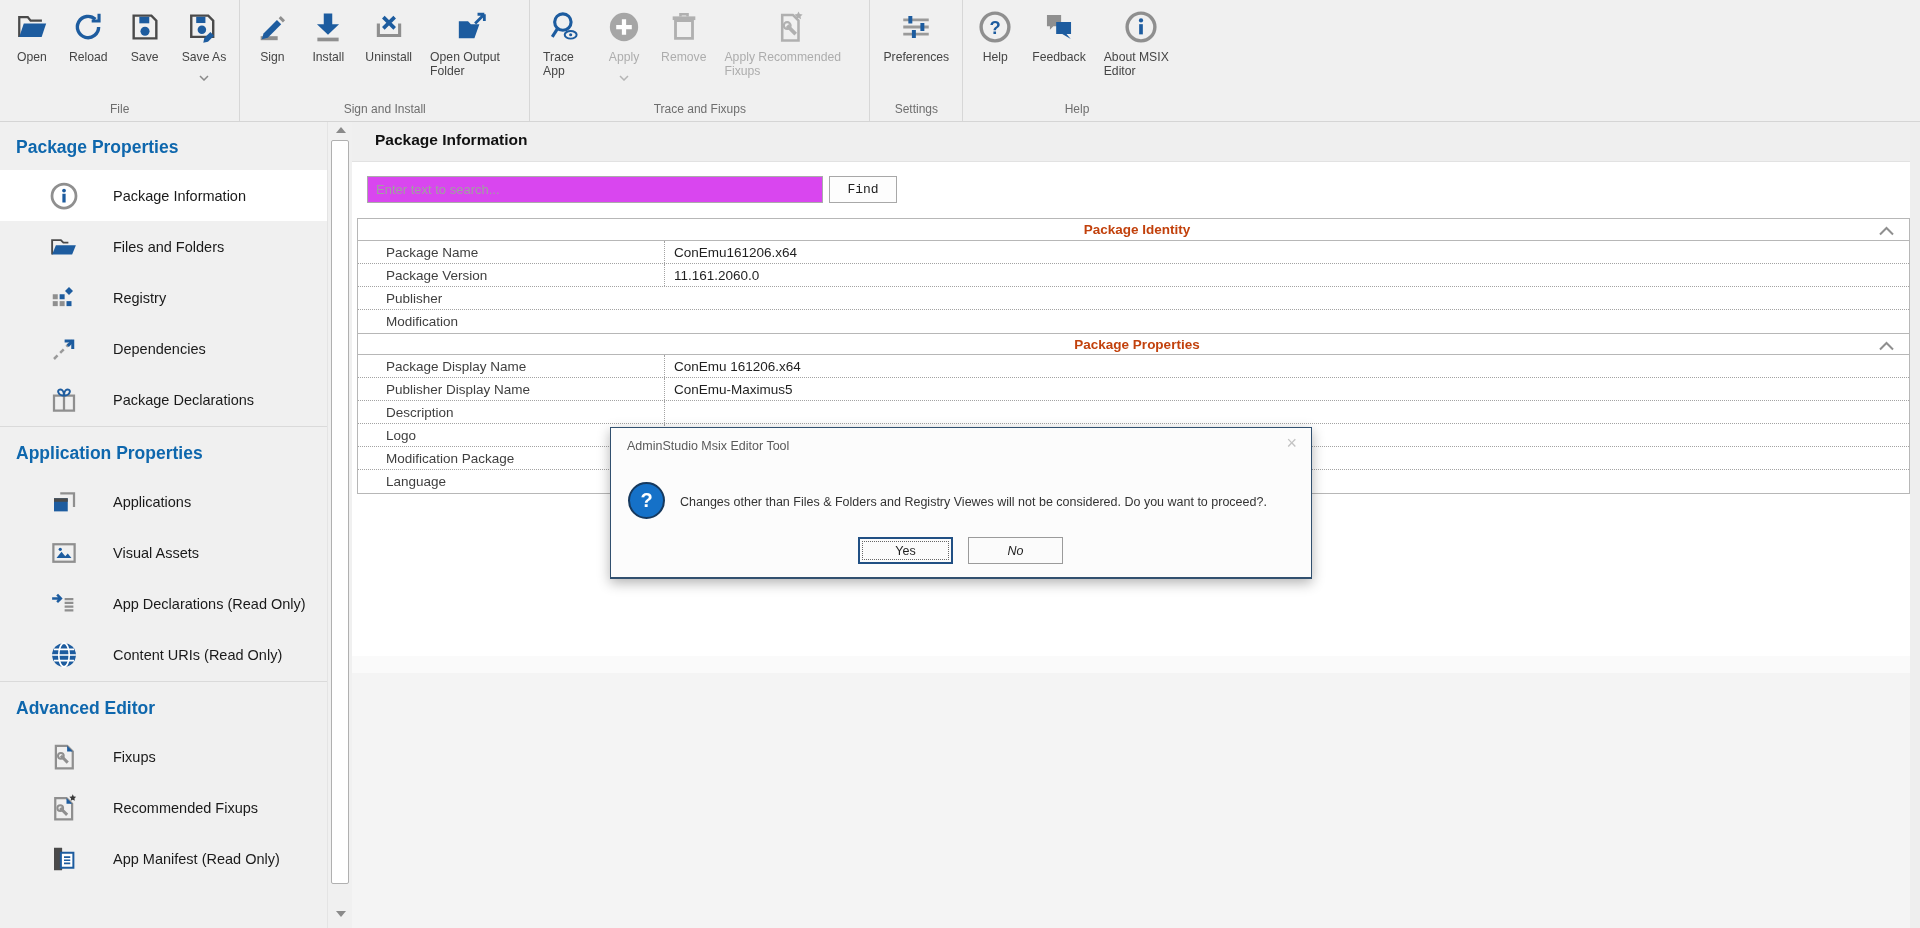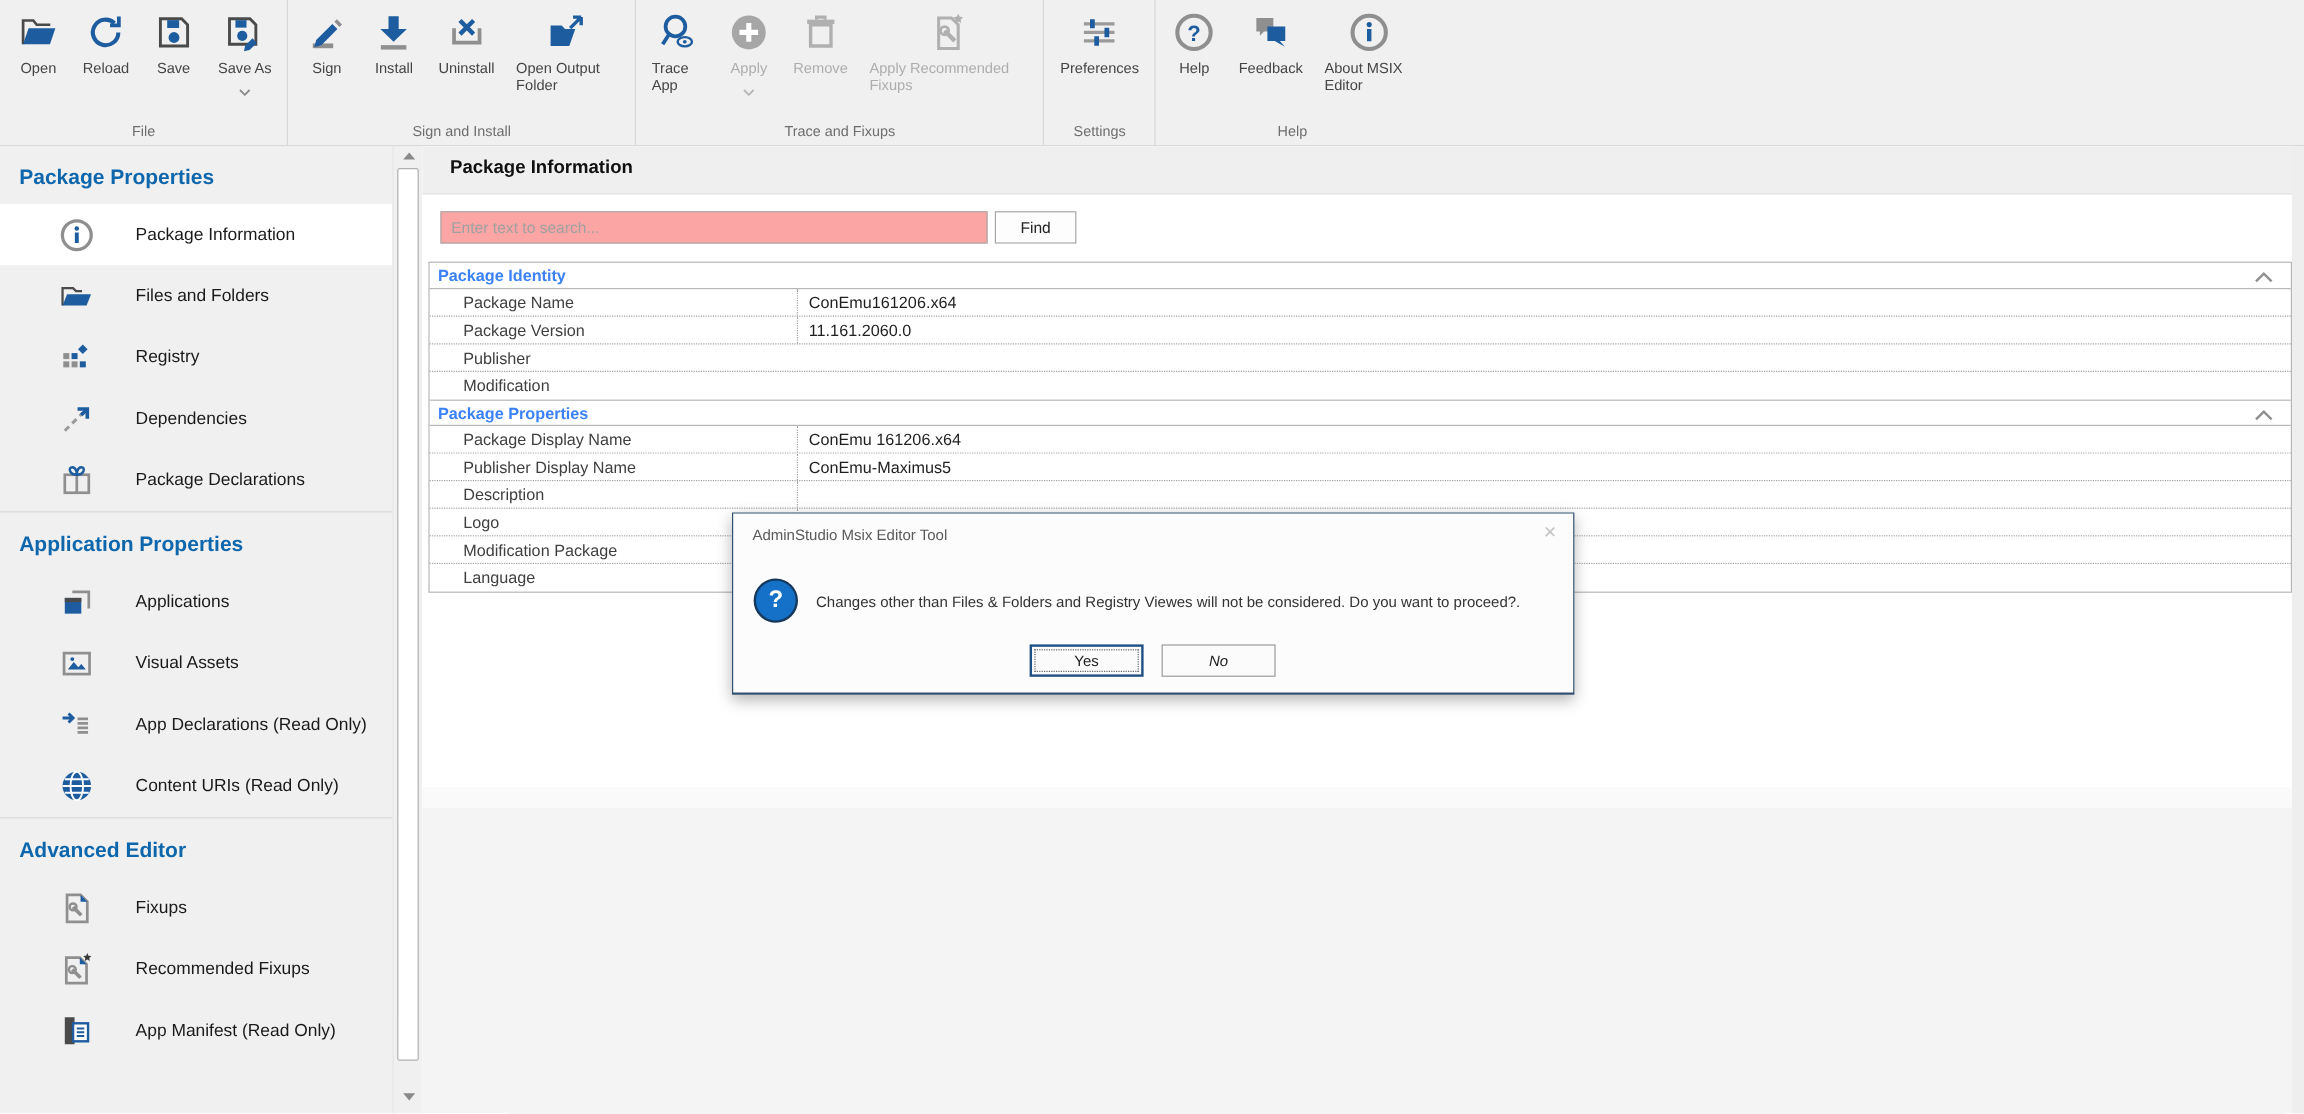--- a/index.html
+++ b/index.html
@@ -36,27 +36,27 @@
   .tri-down { width:0; height:0; border-left:5px solid transparent; border-right:5px solid transparent; border-top:6px solid #8a8a8a; }
 
   
   .main { position:absolute; left:352px; top:122px; width:1568px; height:806px; background:#fff; }
   .main-title-band { position:absolute; left:0; top:0; width:100%; height:40px; background:#efefef; border-bottom:1px solid #e2e2e2; }
   .main-title { position:absolute; left:23px; top:9px; font-size:15.5px; font-weight:700; color:#111; }
   .right-strip { position:absolute; right:0; top:0; width:10px; height:806px; background:#eeeeee; }
   .bottom-gray1 { position:absolute; left:0; top:534px; width:1558px; height:17px; background:#fafafa; }
   .bottom-gray2 { position:absolute; left:0; top:551px; width:1558px; height:255px; background:#f4f4f4; }
 
-  .search-input { position:absolute; left:15px; top:54px; width:456px; height:27px; border:1px solid #ababab; background:#fca5a5; font-size:13px; padding:0 8px; color:#333; font-family:inherit; }
+  .search-input { position:absolute; left:15px; top:54px; width:456px; height:27px; border:1px solid #ababab; background:#d946ef; font-size:13px; padding:0 8px; color:#333; font-family:inherit; }
   .search-input::placeholder { color:#a0a0a0; }
-  .find-btn { position:absolute; left:477px; top:54px; width:68px; height:27px; background:#fdfdfd; border:1px solid #a8a8a8; font-size:13px; color:#222; font-family:Liberation Sans, sans-serif; cursor:pointer; }
+  .find-btn { position:absolute; left:477px; top:54px; width:68px; height:27px; background:#fdfdfd; border:1px solid #a8a8a8; font-size:13px; color:#222; font-family:Liberation Mono, monospace; cursor:pointer; }
 
   
   .tbl { position:absolute; left:5px; top:96px; width:1553px; border:1px solid #b7b7b7; background:#fff; }
-  .sec-h { height:22px; display:flex; align-items:center; padding-left:7px; font-size:13.5px; font-weight:700; color:#3b82f6; position:relative; border-bottom:1px solid #b7b7b7; }
+  .sec-h { height:22px; display:flex; align-items:center; padding-left:7px; font-size:13.5px; font-weight:700; color:#c2410c; position:relative; border-bottom:1px solid #b7b7b7;justify-content:center; }
   .sec-h + .sec-h, .row + .sec-h { border-top:1px solid #b7b7b7; }
   .sec-chev { position:absolute; right:14px; top:5px; cursor:pointer; }
   .row { height:23px; display:flex; border-bottom:1px dotted #a3a3a3; }
   .row.last { border-bottom:none; }
   .cell-l { width:306px; padding-left:28px; display:flex; align-items:center; font-size:13.5px; color:#3f3f3f; }
   .cell-v { flex:1; border-left:1px dotted #a3a3a3; padding-left:9px; display:flex; align-items:center; font-size:13.5px; color:#1f1f1f; }
 
   
   .dialog { position:absolute; left:610px; top:395px; width:702px; height:152px; background:#fcfcfc; border:1px solid #31506f; border-bottom-width:2px; box-shadow:0 4px 12px rgba(0,0,0,.3); z-index:10;margin-top:32px; }
   .dlg-title { position:absolute; left:16px; top:11px; font-size:12.5px; color:#5a5a5a; }

